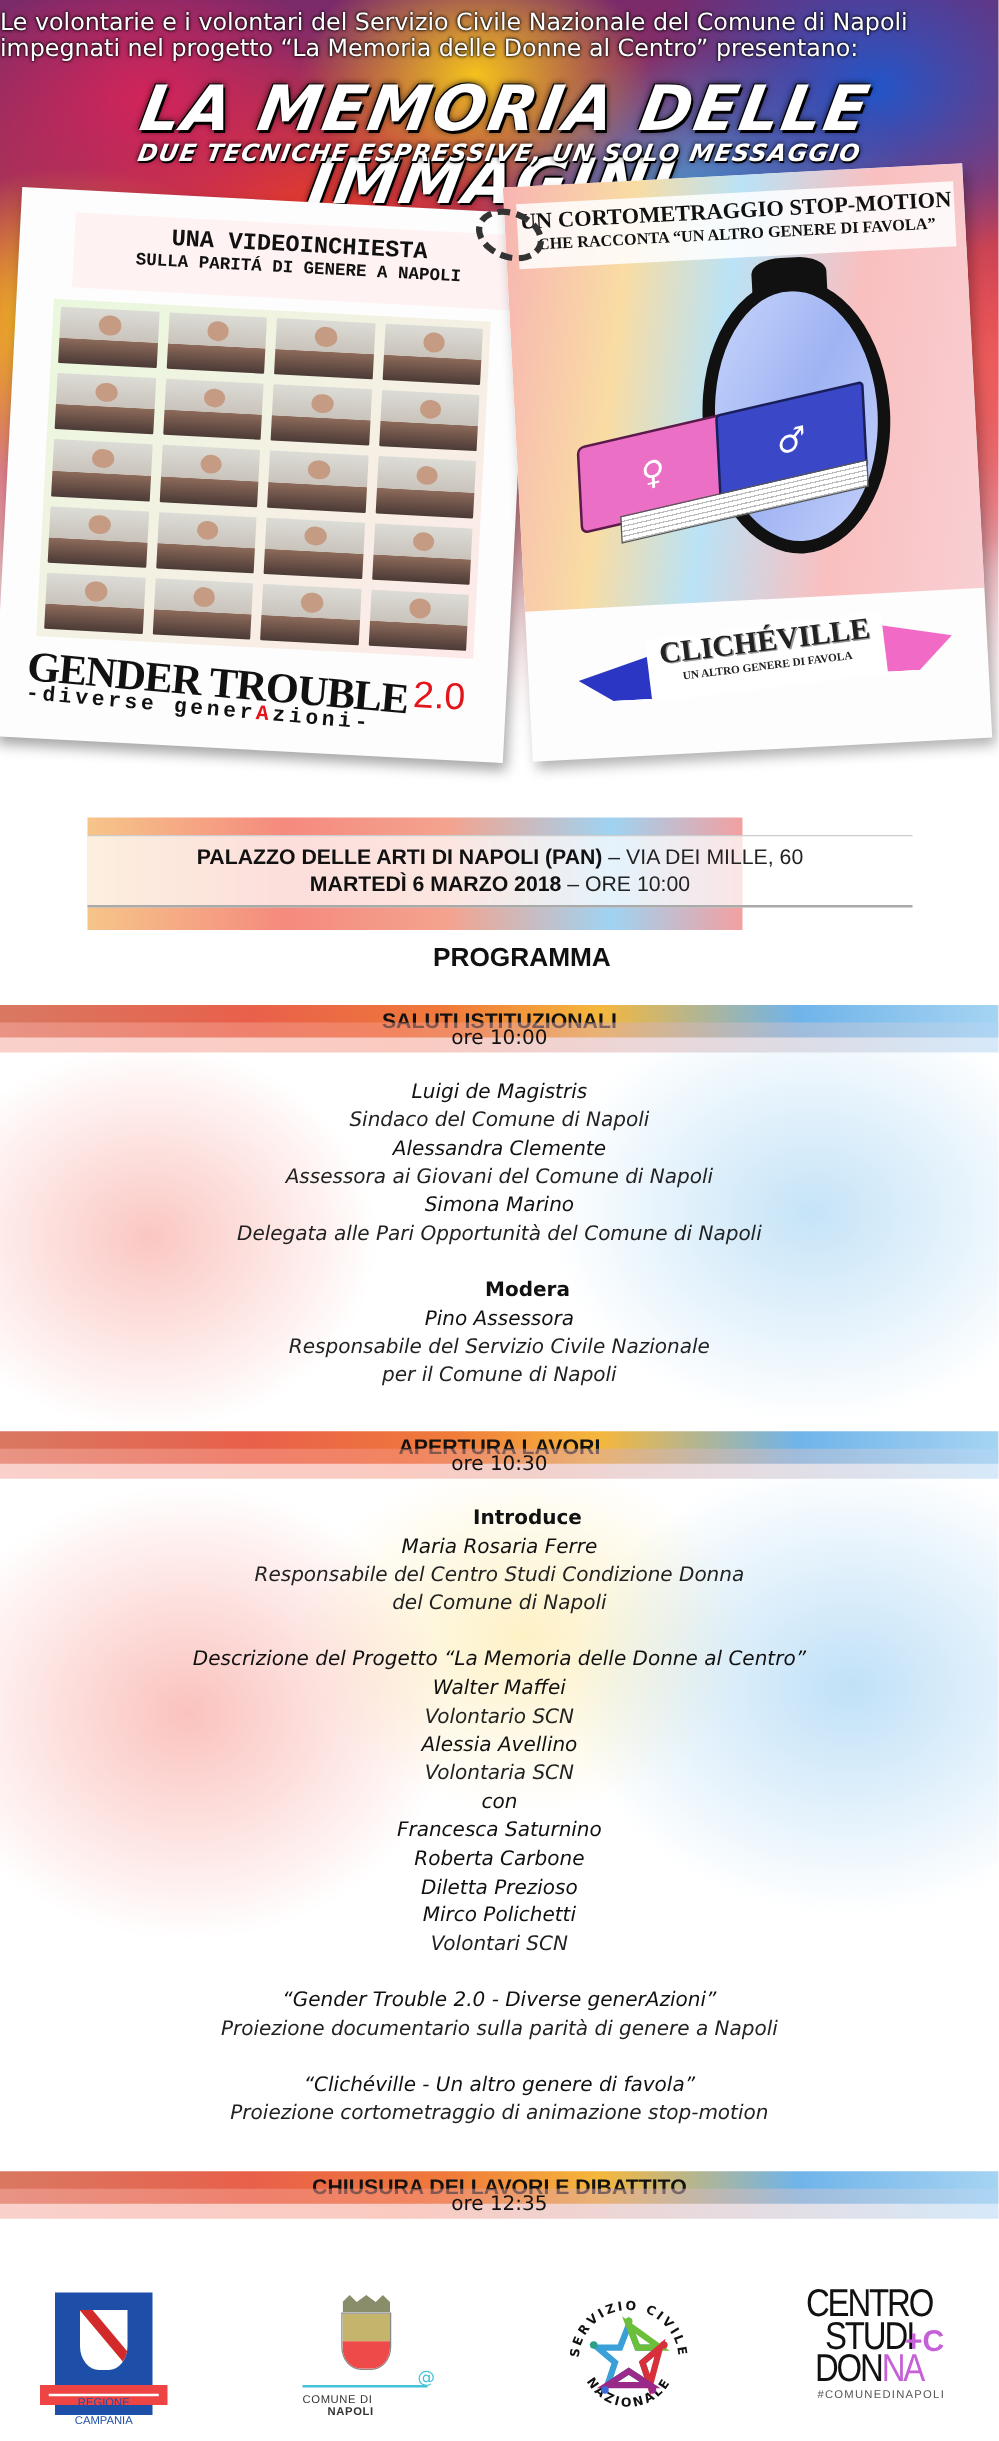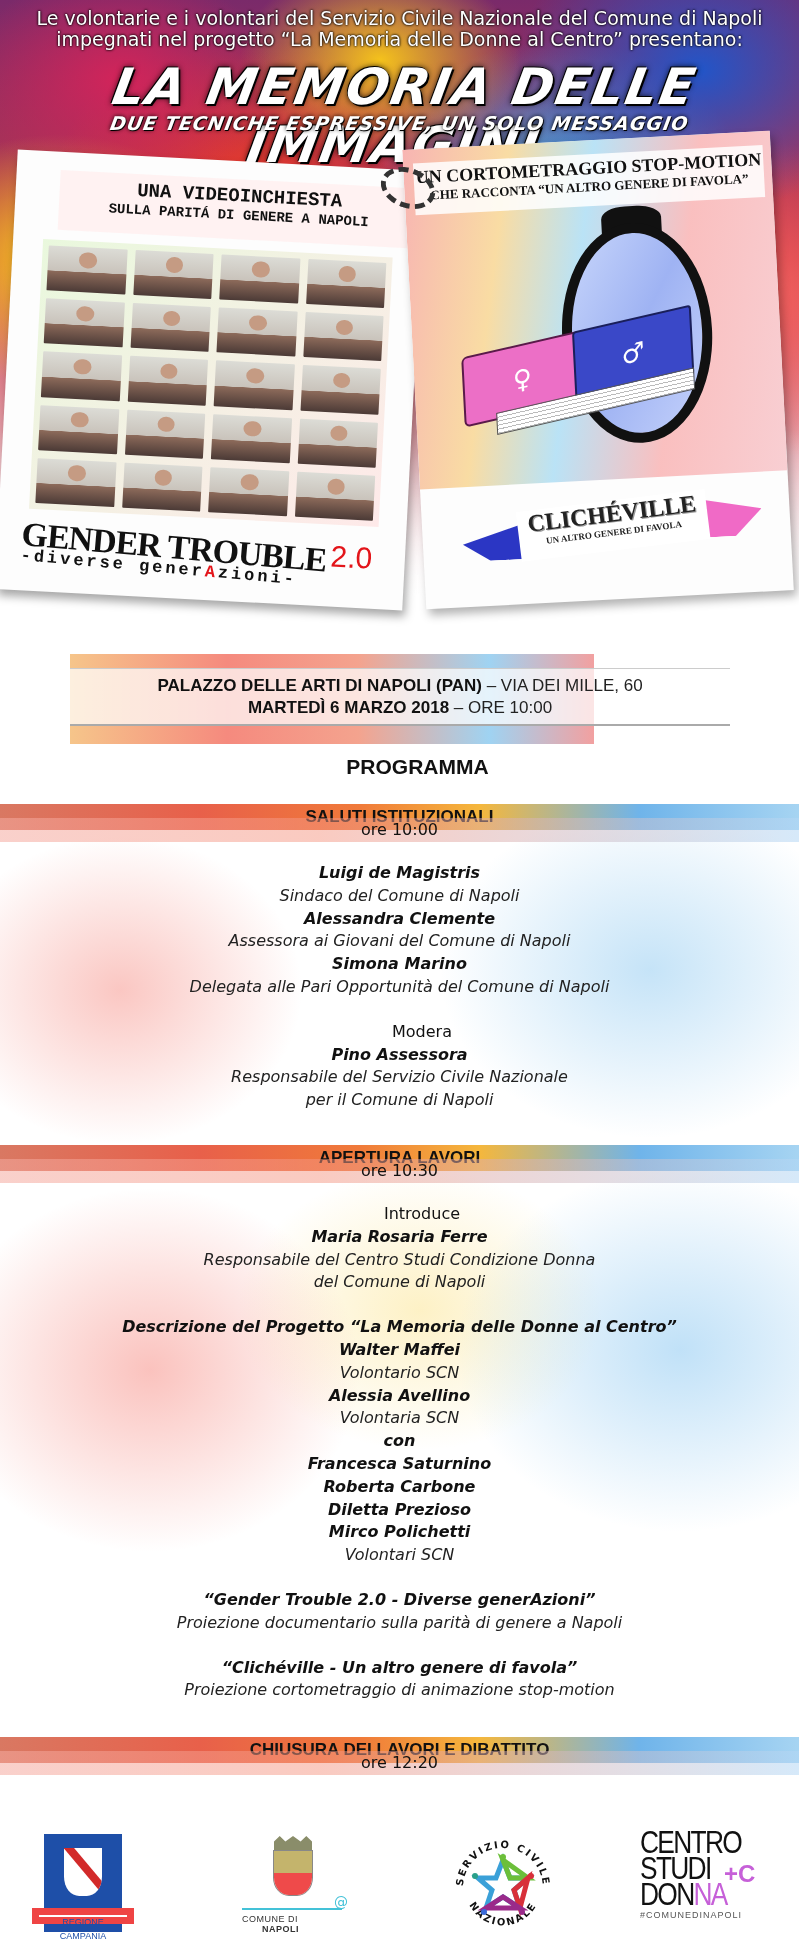--- a/index.html
+++ b/index.html
@@ -18,21 +18,21 @@
       radial-gradient(ellipse 240px 180px at 60px 260px, #f7d21d 0%, rgba(247,210,29,0) 70%),
       radial-gradient(ellipse 280px 200px at 250px 180px, #e83a2b 0%, rgba(232,58,43,0) 70%),
       radial-gradient(ellipse 260px 220px at 760px 300px, #f25f5c 0%, rgba(242,95,92,0) 72%),
       linear-gradient(180deg, #7a2a6a 0%, #c9384a 40%, #ffffff 92%);
   }
   .hero-fade {
     position: absolute; left: 0; top: 430px; width: 799px; height: 220px;
     background: linear-gradient(180deg, rgba(255,255,255,0) 0%, #ffffff 80%);
   }
   .intro {
-    position: absolute; left: 0; top: 8px; width: 799px; text-align: center;
+    position: absolute; left: 0; top: 8px; width: 799px; 
     color: #fff; font-size: 19px; line-height: 21px; text-shadow: 0 0 3px #000, 0 0 2px #000;
   }
   .main-title {
     position: absolute; left: 0; top: 58px; width: 799px; text-align: center;
     color: #fff; font-family: "DejaVu Sans", sans-serif; font-weight: bold; font-style: italic;
     font-size: 50px; letter-spacing: 2px; transform: skewX(-10deg);
     text-shadow: 2px 2px 0 #000, -1px -1px 0 #000, 0 0 6px #000;
   }
   .subtitle {
     position: absolute; left: 0; top: 112px; width: 799px; text-align: center;
@@ -166,23 +166,23 @@
     position: absolute; left: 0; width: 799px; height: 26px;
     background: linear-gradient(90deg, #d97862 0%, #e8604a 25%, #f07a3a 45%, #f5b73c 60%, #6fb4ea 80%, #a6d4f2 100%);
     text-align: center; font-family: "Liberation Sans", sans-serif; font-weight: bold; font-size: 17px; line-height: 26px; color: #111; margin-top: 12px;
   }
   .section-time {
     position: absolute; left: 0; width: 799px; height: 24px;
     background: linear-gradient(90deg, rgba(245,170,160,0.55) 0%, rgba(245,150,130,0.5) 40%, rgba(180,215,245,0.55) 100%);
     text-align: center; font-size: 16px; line-height: 24px; color: #111;
   }
   .line { display: block; font-size: 16px; line-height: 22.8px; }
-  .name { font-weight: bold; font-style: italic; }
+  .name { font-weight: normal; font-style: italic; }
   .role { font-style: italic; color: #222; }
-  .label { font-weight: normal; padding-left: 45px; }
+  .label { font-weight: bold; padding-left: 45px; }
   .gap { display: block; height: 22px; }
 
   
   .logos { position: absolute; left: 0; top: 1830px; width: 799px; height: 110px; }
   .logo { position: absolute; top: 0; height: 110px; }
   .campania { left: 44px; top: 4px; width: 78px; height: 98px; background: #1e4fa8; }
   .campania .shield {
     position: absolute; left: 20px; top: 14px; width: 38px; height: 48px; background: #fff;
     border-radius: 0 0 40% 40%; overflow: hidden;
   }
@@ -199,21 +199,21 @@
   .napoli .crown { position: absolute; left: 34px; top: 6px; width: 38px; height: 14px; background: #8a8d6a; clip-path: polygon(0 40%, 15% 0, 30% 40%, 50% 0, 70% 40%, 85% 0, 100% 40%, 100% 100%, 0 100%); }
   .napoli .shield { position: absolute; left: 33px; top: 20px; width: 40px; height: 46px; border-radius: 0 0 40% 40%; overflow: hidden; border: 1px solid #888; }
   .napoli .shield .top { height: 50%; background: #c4b46c; }
   .napoli .shield .bot { height: 50%; background: #ef4a4a; }
   .napoli .wave { position: absolute; left: 2px; top: 78px; width: 100px; height: 2px; background: #44c2d8; }
   .napoli .wave::after { content: "@"; position: absolute; right: -6px; top: -14px; color: #44c2d8; font-size: 14px; }
   .napoli .ntext { position: absolute; left: 2px; top: 84px; width: 110px; font-family: "Liberation Sans", sans-serif; font-size: 9px; color: #333; letter-spacing: 0.5px; }
   .napoli .ntext b { font-weight: bold; padding-left: 20px; }
   .scn { left: 448px; width: 110px; }
   .scn svg { position: absolute; left: 0; top: 0; }
-  .csd { left: 640px; width: 130px; font-family: "Liberation Sans", sans-serif; }
+  .csd { left: 640px; width: 130px; font-family: "Liberation Sans", sans-serif; text-align: center; }
   .csd .big { font-size: 31px; line-height: 26px; letter-spacing: -2px; color: #111; font-weight: normal; transform: scaleX(0.85); transform-origin: left; display: block; }
   .csd .pink { color: #c660d8; }
   .csd .tag { font-size: 9px; color: #555; letter-spacing: 1px; margin-top: 2px; display: block; }
   .csd .sym { position: absolute; left: 84px; top: 30px; color: #c660d8; font-size: 24px; font-weight: bold; }
 </style>
 </head>
 <body>
 
 <div class="page">
 
@@ -334,21 +334,21 @@
     <span class="line role">Volontari SCN</span>
     <span class="gap"></span>
     <span class="line name">“Gender Trouble 2.0 - Diverse generAzioni”</span>
     <span class="line role">Proiezione documentario sulla parità di genere a Napoli</span>
     <span class="gap"></span>
     <span class="line name">“Clichéville - Un altro genere di favola”</span>
     <span class="line role">Proiezione cortometraggio di animazione stop-motion</span>
   </div>
 
   <div class="section-bar" style="top:1725px;">CHIUSURA DEI LAVORI E DIBATTITO</div>
-  <div class="section-time" style="top:1751px;">ore 12:20</div>
+  <div class="section-time" style="top:1751px;">ore 12:35</div>
 
   <div class="logos">
     <div class="logo campania">
       <div class="shield"></div>
       <div class="ctext">REGIONE CAMPANIA</div>
     </div>
 
     <div class="logo napoli">
       <div class="crown"></div>
       <div class="shield">

